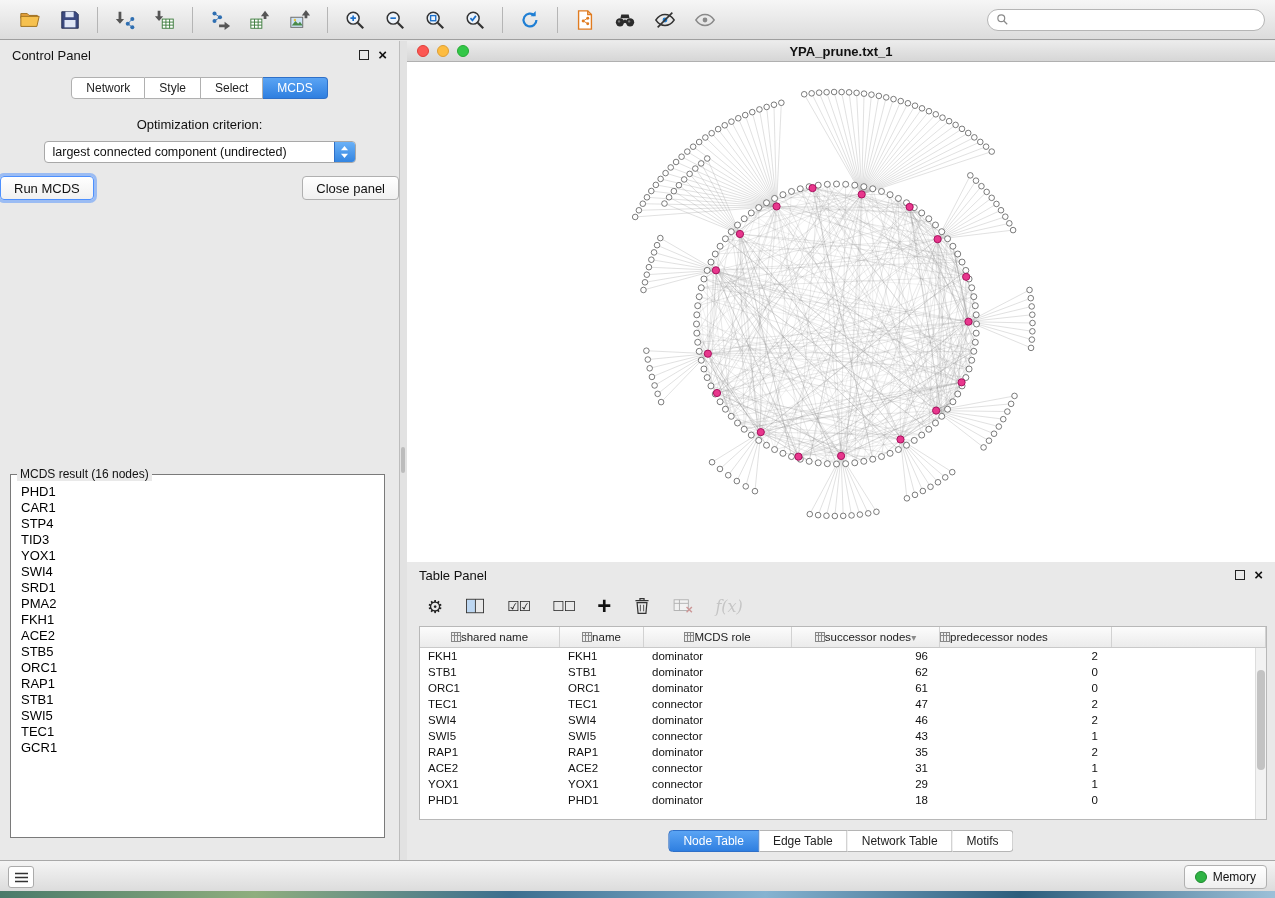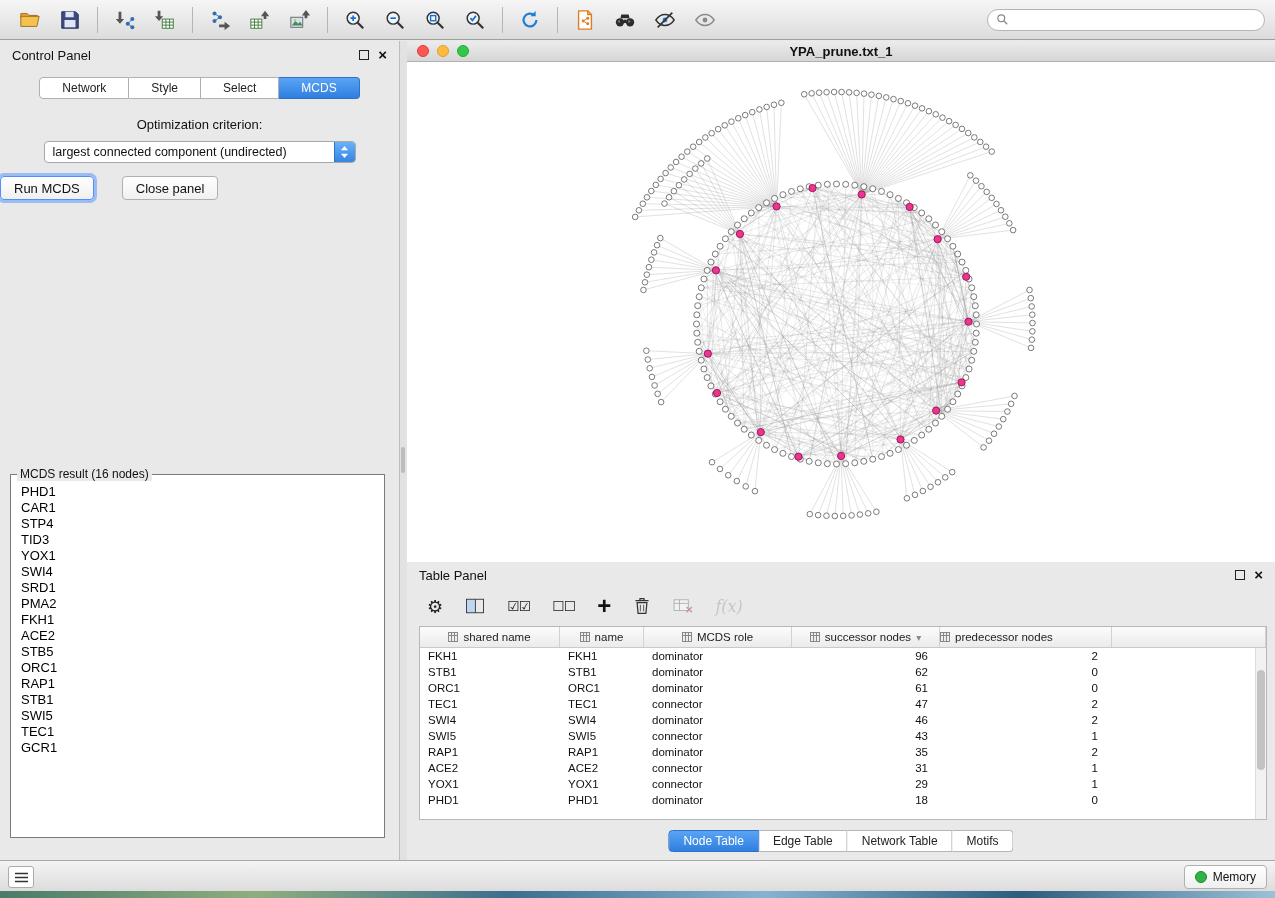--- a/index.html
+++ b/index.html
@@ -22,34 +22,34 @@
   
   .control-panel{position:absolute;left:0;top:41px;width:400px;height:821px;background:#e9e9e9;
     border-right:1px solid #bdbdbd;box-sizing:border-box;}
   .panel-header{height:28px;display:flex;align-items:center;padding:0 12px;}
   .panel-title{font-size:13px;color:#111;}
   .win-btns{margin-left:auto;display:flex;align-items:center;gap:9px;}
   .mini-square{width:8px;height:8px;border:1.5px solid #222;display:inline-block;}
   .mini-close{font-size:15px;font-weight:bold;color:#111;line-height:10px;}
 
   .seg-tabs{display:flex;justify-content:center;margin-top:8px;}
-  .seg{height:20px;line-height:20px;padding:0 22px;font-size:12px;background:#fff;
+  .seg{height:20px;line-height:20px;padding:0 14px;font-size:12px;background:#fff;
     border:1px solid #b0b0b0;border-left:none;color:#222;}
   .seg:first-child{border-left:1px solid #b0b0b0;border-radius:4px 0 0 4px;}
   .seg:last-child{border-radius:0 4px 4px 0;}
   .seg.active{background:linear-gradient(#5aa4f4,#2f7fe0);color:#fff;border-color:#2f70c8;}
 
   .opt-label{text-align:center;font-size:13px;margin-top:18px;}
   .dropdown{width:312px;height:22px;margin:9px auto 0 auto;background:#fff;border:1px solid #a8a8a8;
     border-radius:4px;display:flex;align-items:center;overflow:hidden;box-sizing:border-box;}
   .dd-text{flex:1;font-size:12.5px;padding-left:8px;white-space:nowrap;}
   .dd-cap{width:20px;height:22px;background:linear-gradient(#6db3f8,#3183e0);display:flex;
     align-items:center;justify-content:center;border-left:1px solid #2f70c8;}
 
-  .btn-row{display:flex;justify-content:flex-start;gap:28px;margin-top:13px;}
+  .btn-row{display:flex;justify-content:space-between;gap:28px;margin-top:13px;}
   .btn{height:22px;padding:0 13px;font-size:13px;background:linear-gradient(#ffffff,#f0f0f0);
     border:1px solid #b0b0b0;border-radius:4px;display:flex;align-items:center;color:#111;}
   .btn.focused{border-color:#4d90fe;box-shadow:0 0 0 3px rgba(77,144,254,.5);}
 
   fieldset.result-box{position:absolute;left:10px;right:14px;top:426px;bottom:24px;margin:0;
     background:#fff;border:1px solid #7a7a7a;padding:3px 0 3px 0;}
   fieldset.result-box legend{font-size:12px;background:#e9e9e9;padding:0 3px;margin-left:6px;color:#111;}
   .result-list{overflow:hidden;height:100%;padding-left:10px;box-sizing:border-box;}
   .result-item{font-size:13px;line-height:16px;color:#000;}
 
@@ -79,21 +79,21 @@
   .gear-glyph{font-size:18px;color:#222;font-family:"DejaVu Sans",sans-serif;}
   .check-glyph{font-size:14px;color:#222;letter-spacing:-1px;font-family:"DejaVu Sans",sans-serif;}
   .plus-glyph{font-size:24px;font-weight:700;color:#111;line-height:18px;}
   .fx-glyph{font-family:"DejaVu Serif",serif;font-style:italic;font-size:16px;color:#9a9a9a;}
   .disabled{opacity:.45;}
 
   .tp-body{position:absolute;top:64px;left:12px;right:8px;bottom:42px;background:#fff;
     border:1px solid #b8b8b8;overflow:hidden;}
   .thead{display:flex;height:20px;background:linear-gradient(#fcfcfc,#ebebeb);
     border-bottom:1px solid #c9c9c9;font-size:11.5px;color:#222;}
-  .hcell{display:flex;align-items:center;justify-content:center;gap:5px;
+  .hcell{display:flex;align-items:center;justify-content:center;
     border-right:1px solid #d2d2d2;box-sizing:border-box;}
   .trow{display:flex;height:16px;}
   .tcell{display:flex;align-items:center;font-size:11.5px;padding-left:8px;box-sizing:border-box;
     white-space:nowrap;overflow:hidden;}
   .c-shared{width:140px;}.c-name{width:84px;}.c-role{width:148px;}
   .c-succ{width:148px;justify-content:flex-end;padding-right:12px;}
   .c-pred{width:172px;justify-content:flex-end;padding-right:14px;}
   .c-fill{flex:1;}
   .sort-chevron{color:#8a8a8a;font-size:10px;}
   .vtrack{position:absolute;right:0;top:21px;bottom:0;width:10px;background:#f2f2f2;border-left:1px solid #ddd;}

